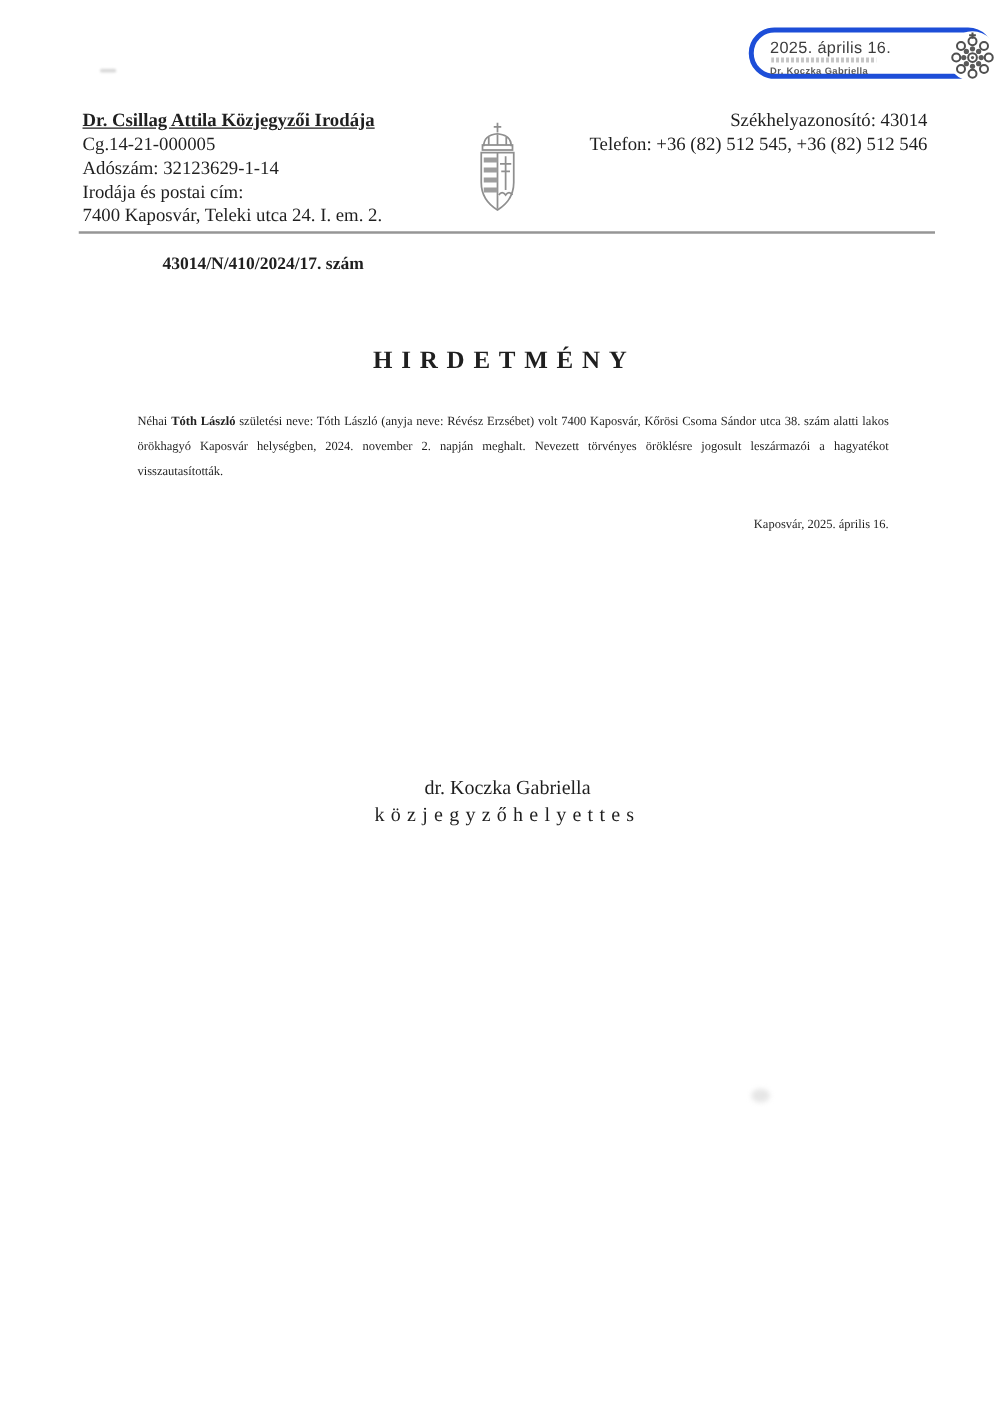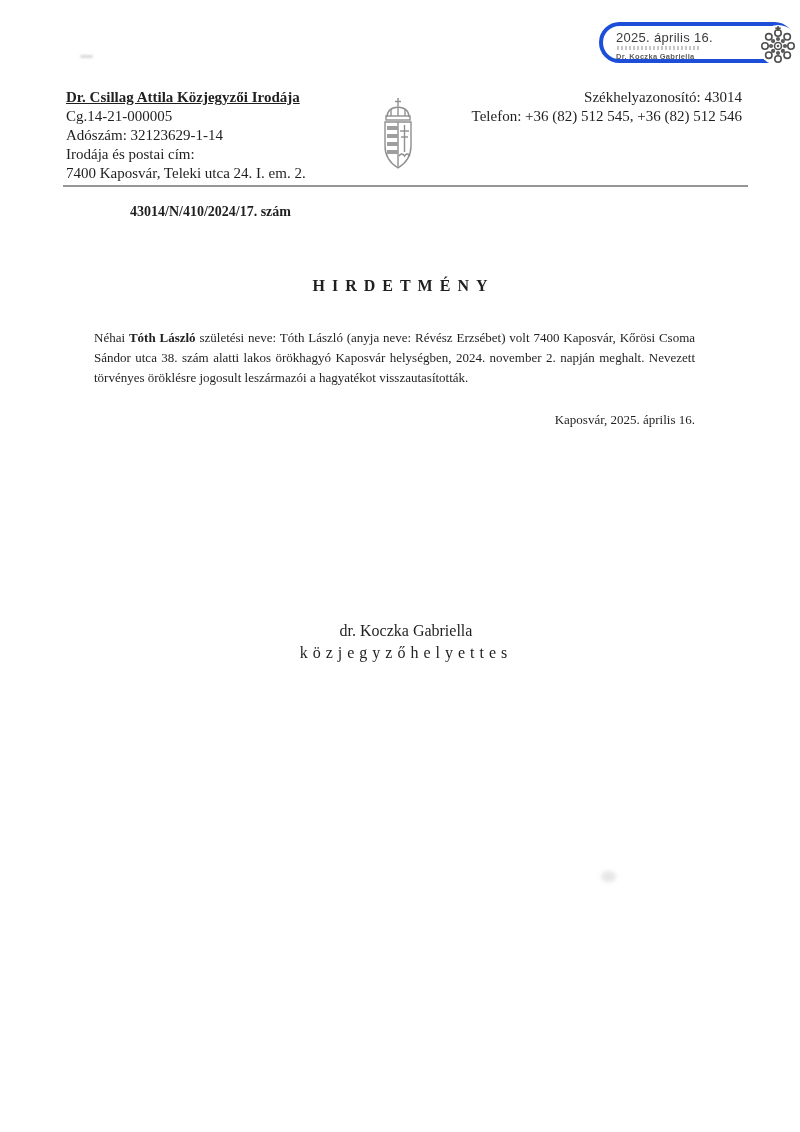--- a/index.html
+++ b/index.html
@@ -55,28 +55,28 @@
 
   
   .ref {
     position:absolute; left:110px; top:204px;
     font-weight:bold; font-size:14px;margin-left:20px;
   }
 
   
   .doc-title {
     position:absolute; left:0; top:277px; width:100%;
-    text-align:center; font-weight:bold; font-size:16px;
+    text-align:center; font-weight:bold; font-size:20px;
     letter-spacing:7px; text-indent:7px;
   }
 
   
   .body {
-    position:absolute; left:94px; top:328px; width:601px;
-    font-size:13px; line-height:20px; text-align:justify;
+    position:absolute; left:110px; top:328px; width:601px;
+    font-size:10px; line-height:20px; text-align:justify;
   }
   .body p { margin:0 0 22px 0; }
   .date-line { margin-top:4px; text-align:right; }
 
   
   .signature {
     position:absolute; left:0; top:620px; width:812px;
     text-align:center; font-size:16px; line-height:22px;
   }
   .sig-role { letter-spacing:5px; }

